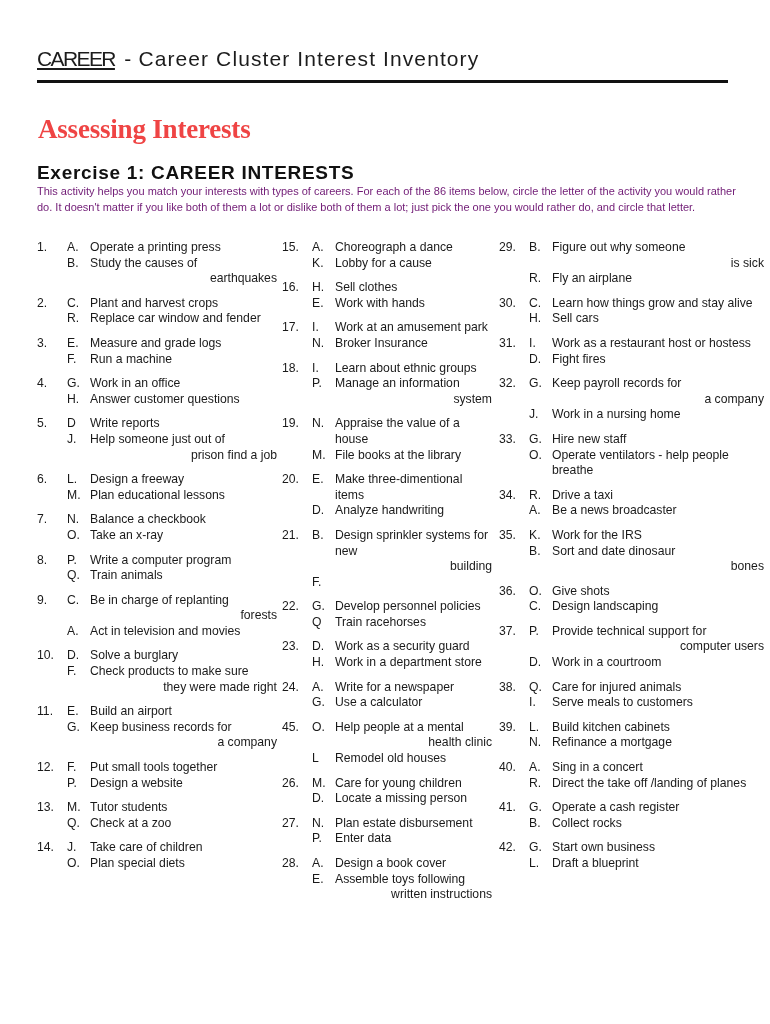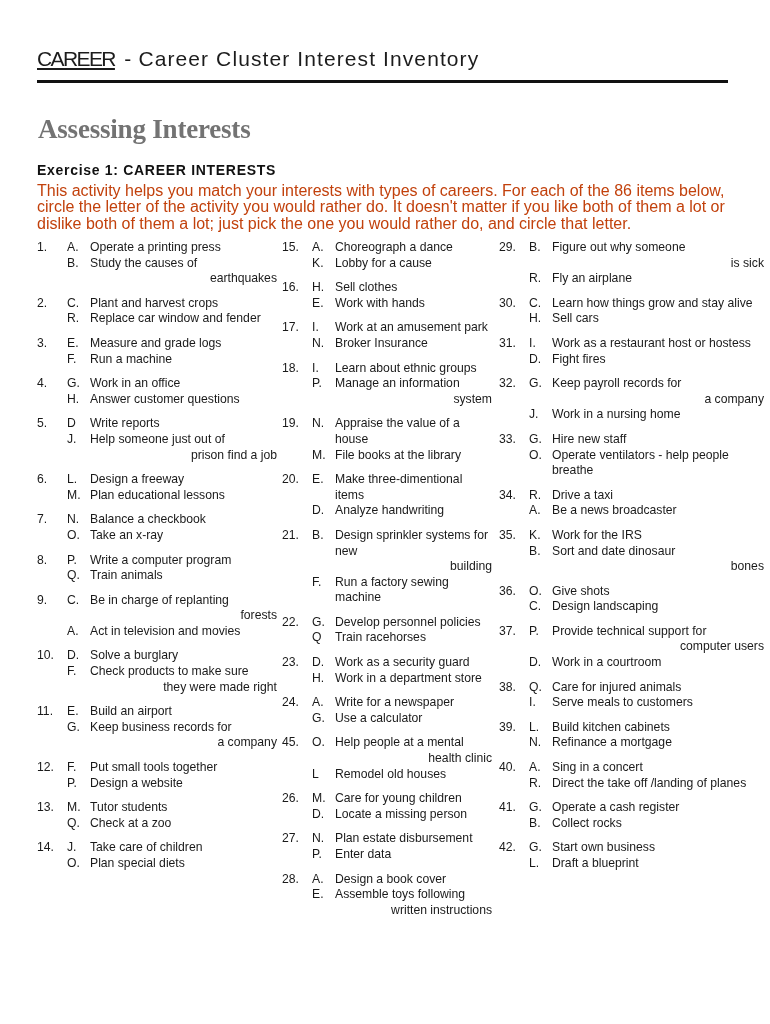--- a/index.html
+++ b/index.html
@@ -57,41 +57,41 @@
   
   .doc-title {
     position: absolute;
     left: 38px;
     top: 113px;
     font-family: "Liberation Serif", serif;
     font-weight: bold;
     font-size: 27px;
     line-height: 32px;
     letter-spacing: -0.2px;
-    color: #737373;
+    color: #ef4444;
   }
 
   
   .exercise-heading {
     position: absolute;
     left: 37px;
     top: 162px;
-    font-size: 14px;
+    font-size: 19px;
     font-weight: bold;
     letter-spacing: 0.7px;
     color: #111111;
   }
   .intro {
     position: absolute;
     left: 37px;
     top: 183px;
     width: 700px;
-    font-size: 16px;
+    font-size: 11px;
     line-height: 16.4px;
-    color: #c2410c;
+    color: #701a75;
   }
 
   
   .columns {
     position: absolute;
     left: 0;
     top: 240px;
     width: 770px;
   }
   .col {
@@ -434,21 +434,20 @@
         <div class="item">
           <div class="item-num">21.</div>
           <div class="options">
             <div class="option">
               <span class="opt-letter">B.</span>
               <span class="opt-text">Design sprinkler systems for new</span>
               <span class="opt-cont">building</span>
             </div>
             <div class="option">
               <span class="opt-letter">F.</span>
-              <span class="opt-text">Run a factory sewing machine</span>
             </div>
           </div>
         </div>
         <div class="item">
           <div class="item-num">22.</div>
           <div class="options">
             <div class="option">
               <span class="opt-letter">G.</span>
               <span class="opt-text">Develop personnel policies</span>
             </div>

